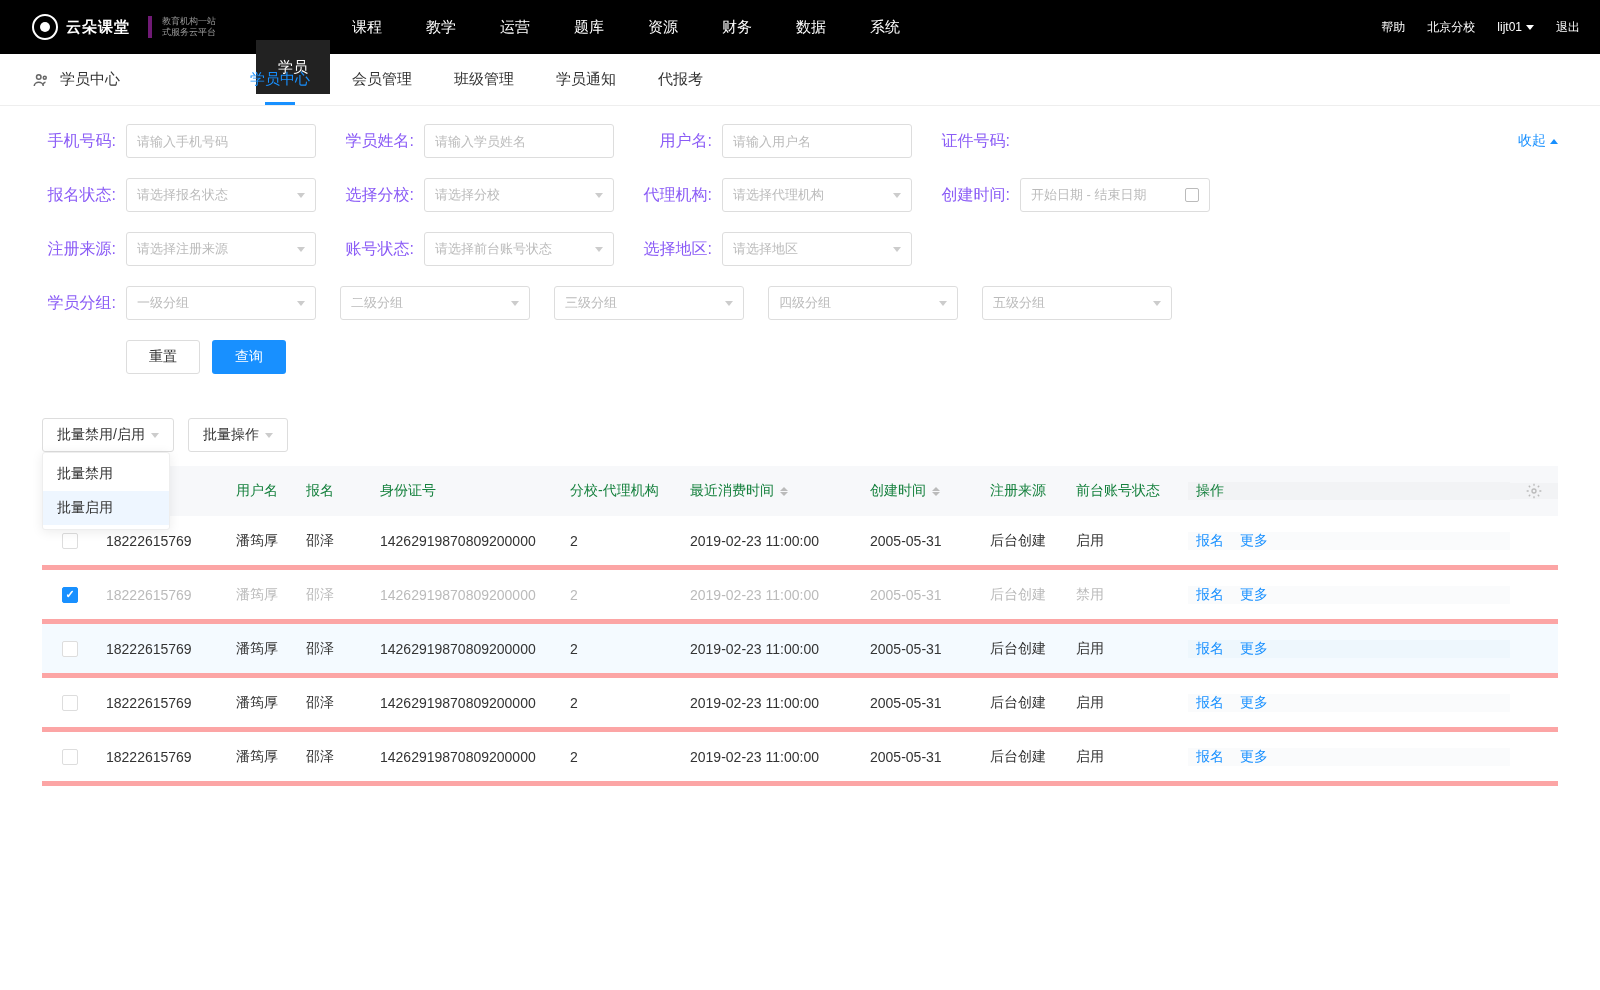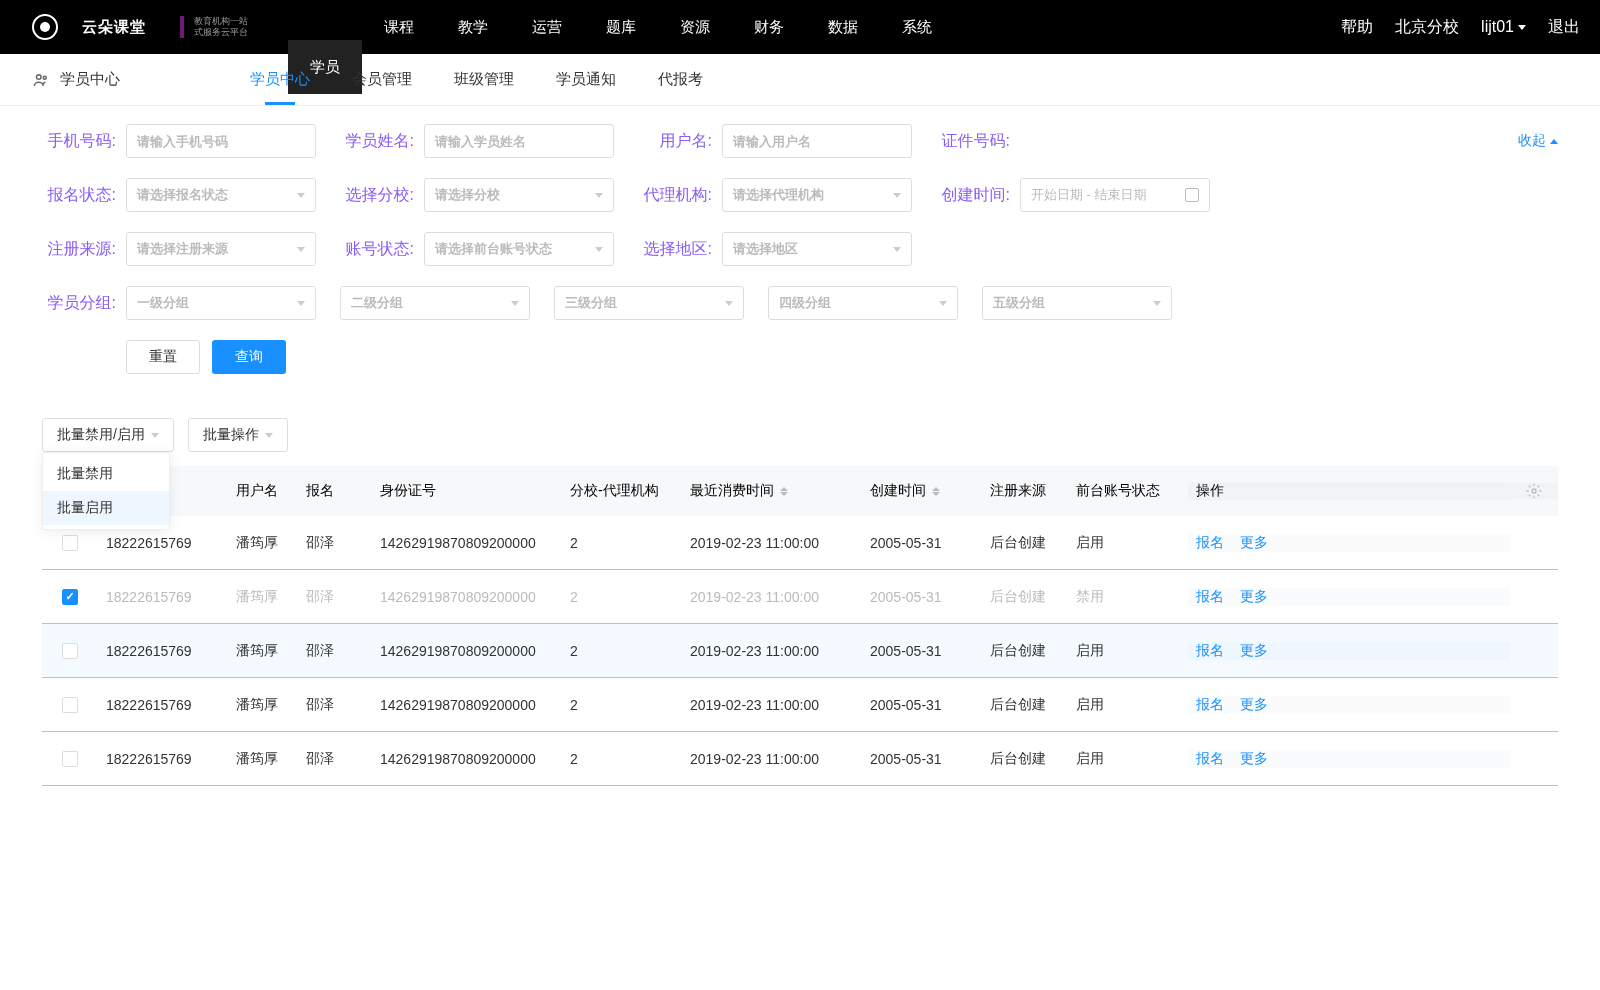--- a/index.html
+++ b/index.html
@@ -1,43 +1,43 @@
 <!DOCTYPE html>
 <html><head>
 <meta charset="utf-8">
 <style>
 *{box-sizing:border-box;margin:0;padding:0;}
 body{font-family:-apple-system,BlinkMacSystemFont,"PingFang SC","Microsoft YaHei",sans-serif;font-size:14px;color:#333;background:#fff;}
 .app{width:1600px;margin:0 auto;background:#fff;}
 .topnav{background:#000;height:54px;display:flex;align-items:center;padding:0 20px 0 32px;color:#fff;}
-.logo{display:flex;align-items:center;gap:24px;}
+.logo{display:flex;align-items:center;gap:8px;}
 .logo-icon{width:26px;height:26px;border:2px solid #fff;border-radius:50%;position:relative;}
 .logo-icon::before{content:"";position:absolute;width:10px;height:10px;background:#fff;border-radius:50%;top:6px;left:6px;}
 .logo-text{font-size:15px;font-weight:600;letter-spacing:1px;}
 .logo-sub{font-size:9px;color:#999;border-left:4px solid #701a75;padding-left:10px;margin-left:10px;line-height:1.2;}
 .mainnav{display:flex;margin-left:40px;height:100%;}
 .mainnav-item{padding:0 22px;display:flex;align-items:center;color:#fff;cursor:pointer;font-size:15px;height:100%;}
 .mainnav-item.active{background:#222;margin-top:40px;}
-.topnav-right{margin-left:auto;display:flex;align-items:center;gap:22px;font-size:16px;}
+.topnav-right{margin-left:auto;display:flex;align-items:center;gap:22px;font-size:12px;}
 .topnav-right>span{cursor:pointer;}
 .caret-down{display:inline-block;width:0;height:0;border-left:4px solid transparent;border-right:4px solid transparent;border-top:5px solid #fff;margin-left:4px;vertical-align:middle;}
 
 .subnav{height:52px;border-bottom:1px solid #eee;display:flex;align-items:center;padding:0 32px;}
 .subnav-left{display:flex;align-items:center;gap:10px;font-size:15px;color:#333;}
 .user-icon{width:18px;height:18px;}
 .subnav-tabs{display:flex;margin-left:130px;gap:42px;height:100%;}
 .subnav-tab{display:flex;align-items:center;height:100%;cursor:pointer;font-size:15px;color:#333;position:relative;}
 .subnav-tab.active{color:#1890ff;}
 .subnav-tab.active::after{content:"";position:absolute;bottom:0;left:50%;transform:translateX(-50%);width:30px;height:3px;background:#1890ff;}
 
 .filters{padding:18px 42px 0 42px;}
 .filter-row{display:flex;align-items:center;margin-bottom:20px;gap:24px;}
 .filter-item{display:flex;align-items:center;}
 .filter-label{width:74px;text-align:right;margin-right:10px;color:#8b5cf6;font-size:16px;}
-.filter-input,.filter-select{height:34px;border:1px solid #ddd;border-radius:3px;padding:12px 10px;font-size:13px;color:#333;background:#fff;font-weight:bold;}
+.filter-input,.filter-select{height:34px;border:1px solid #ddd;border-radius:3px;padding:12px 10px;font-size:13px;color:#333;background:#fff;}
 .filter-input{width:190px;}
 .filter-input::placeholder{color:#bbb;}
 .filter-select{width:190px;display:flex;align-items:center;justify-content:space-between;cursor:pointer;color:#bbb;}
 .select-arrow{width:0;height:0;border-left:4px solid transparent;border-right:4px solid transparent;border-top:5px solid #ccc;}
 .date-range{width:190px;height:34px;border:1px solid #ddd;border-radius:3px;padding:0 10px;display:flex;align-items:center;justify-content:space-between;cursor:pointer;}
 .date-placeholder{color:#bbb;font-size:13px;}
 .cal-icon{width:14px;height:14px;border:1px solid #bbb;border-radius:2px;position:relative;}
 .collapse-link{color:#1890ff;font-size:14px;cursor:pointer;margin-left:auto;display:flex;align-items:center;gap:4px;}
 .chevron-up{width:0;height:0;border-left:4px solid transparent;border-right:4px solid transparent;border-bottom:5px solid #1890ff;}
 .grp-select{width:190px;}
@@ -49,41 +49,41 @@
 
 .toolbar{display:flex;align-items:center;padding:24px 42px 14px 42px;gap:14px;position:relative;}
 .dropdown-btn{height:34px;padding:0 14px;border:1px solid #ddd;border-radius:3px;background:#fff;display:flex;align-items:center;gap:6px;cursor:pointer;font-size:14px;}
 .dropdown-menu{position:absolute;top:58px;left:42px;width:128px;background:#fff;border:1px solid #eee;border-radius:3px;box-shadow:0 2px 12px rgba(0,0,0,0.08);z-index:10;padding:4px 0;}
 .dropdown-option{padding:8px 14px;font-size:14px;cursor:pointer;}
 .dropdown-option.hover{background:#eef6ff;}
 .toolbar-right{margin-left:auto;display:flex;gap:12px;}
 .btn-outline-primary{background:#fff;border:1px solid #1890ff;color:#1890ff;}
 
 .table{width:calc(100% - 84px);margin:0 42px;}
-.thead{display:flex;align-items:center;height:50px;background:#f7f8fa;font-size:14px;color:#000000;}
+.thead{display:flex;align-items:center;height:50px;background:#f7f8fa;font-size:14px;color:#15803d;}
 .th,.td{padding:0 8px;display:flex;align-items:center;}
 .col-check{width:56px;justify-content:center;}
 .col-phone{width:130px;}
 .col-user{width:70px;}
 .col-reg{width:74px;}
 .col-id{width:190px;}
 .col-school{width:120px;}
 .col-consume{width:180px;}
 .col-create{width:120px;}
 .col-source{width:86px;}
 .col-status{width:120px;}
 .col-action{flex:1;background:#f2f3f5;}
 .col-gear{width:48px;justify-content:center;background:#f2f3f5;}
 .sort-icon{display:inline-flex;flex-direction:column;margin-left:6px;gap:1px;}
 .sort-up,.sort-down{width:0;height:0;border-left:4px solid transparent;border-right:4px solid transparent;}
 .sort-up{border-bottom:4px solid #bbb;}
 .sort-down{border-top:4px solid #bbb;}
 .gear-icon{width:16px;height:16px;color:#bbb;}
 
-.trow{display:flex;align-items:center;height:54px;border-bottom:1px solid #fca5a5;font-size:14px;}
+.trow{display:flex;align-items:center;height:54px;border-bottom:5px solid #fca5a5;font-size:14px;}
 .trow.disabled .td{color:#bbb;}
 .trow.hover{background:#f4faff;}
 .trow .col-action{background:#fafbfc;}
 .trow.hover .col-action{background:#eef7fd;}
 .checkbox{width:16px;height:16px;border:1px solid #ddd;border-radius:2px;background:#fff;cursor:pointer;display:flex;align-items:center;justify-content:center;}
 .checkbox.checked{background:#1890ff;border-color:#1890ff;}
 .checkbox.checked::after{content:"✓";color:#fff;font-size:11px;font-weight:bold;}
 .action-link{color:#1890ff;cursor:pointer;margin-right:16px;}
 </style>
 </head>

